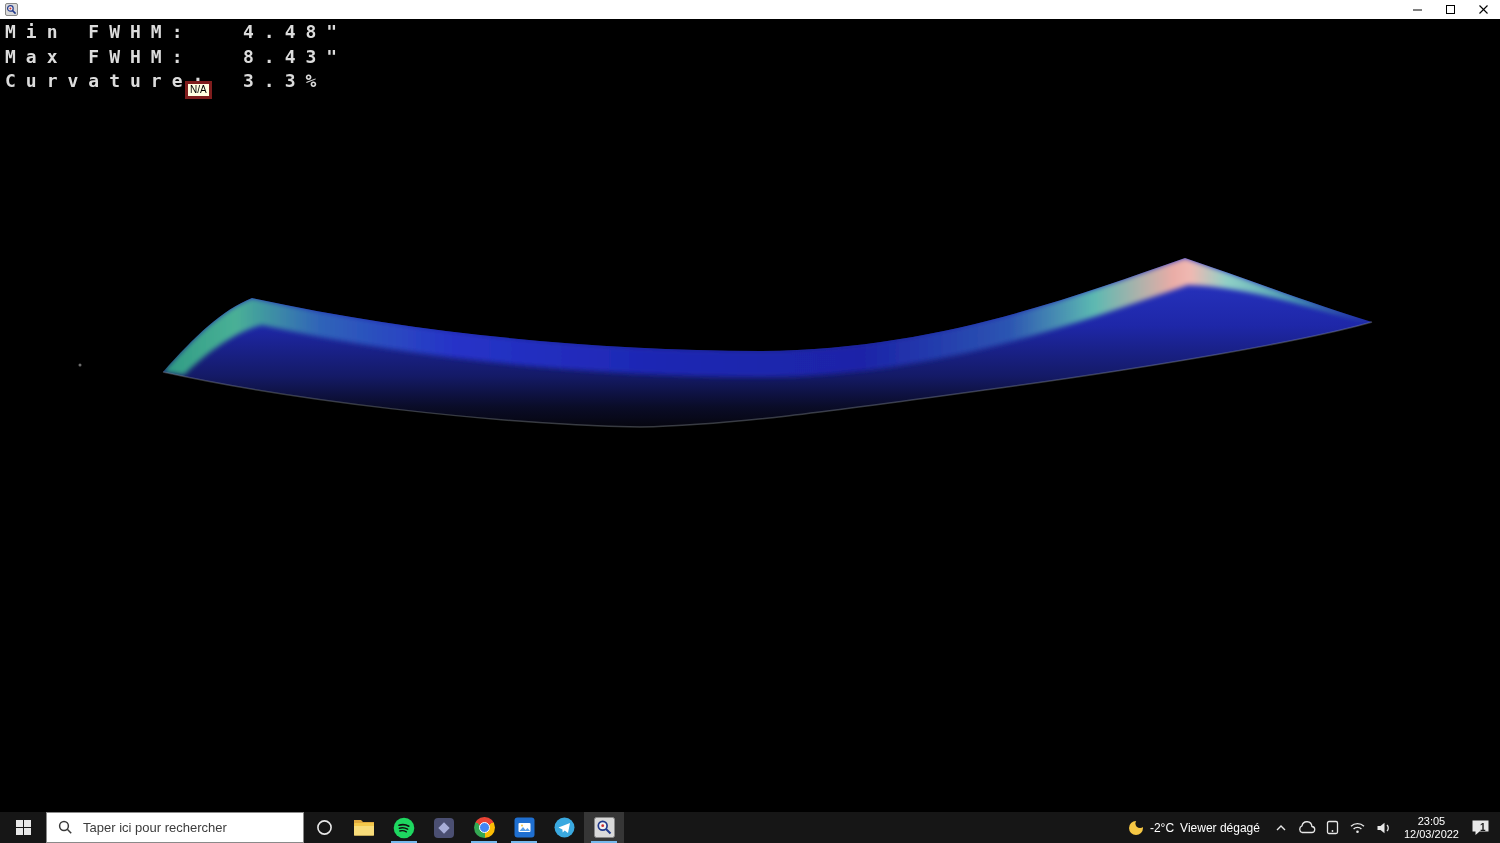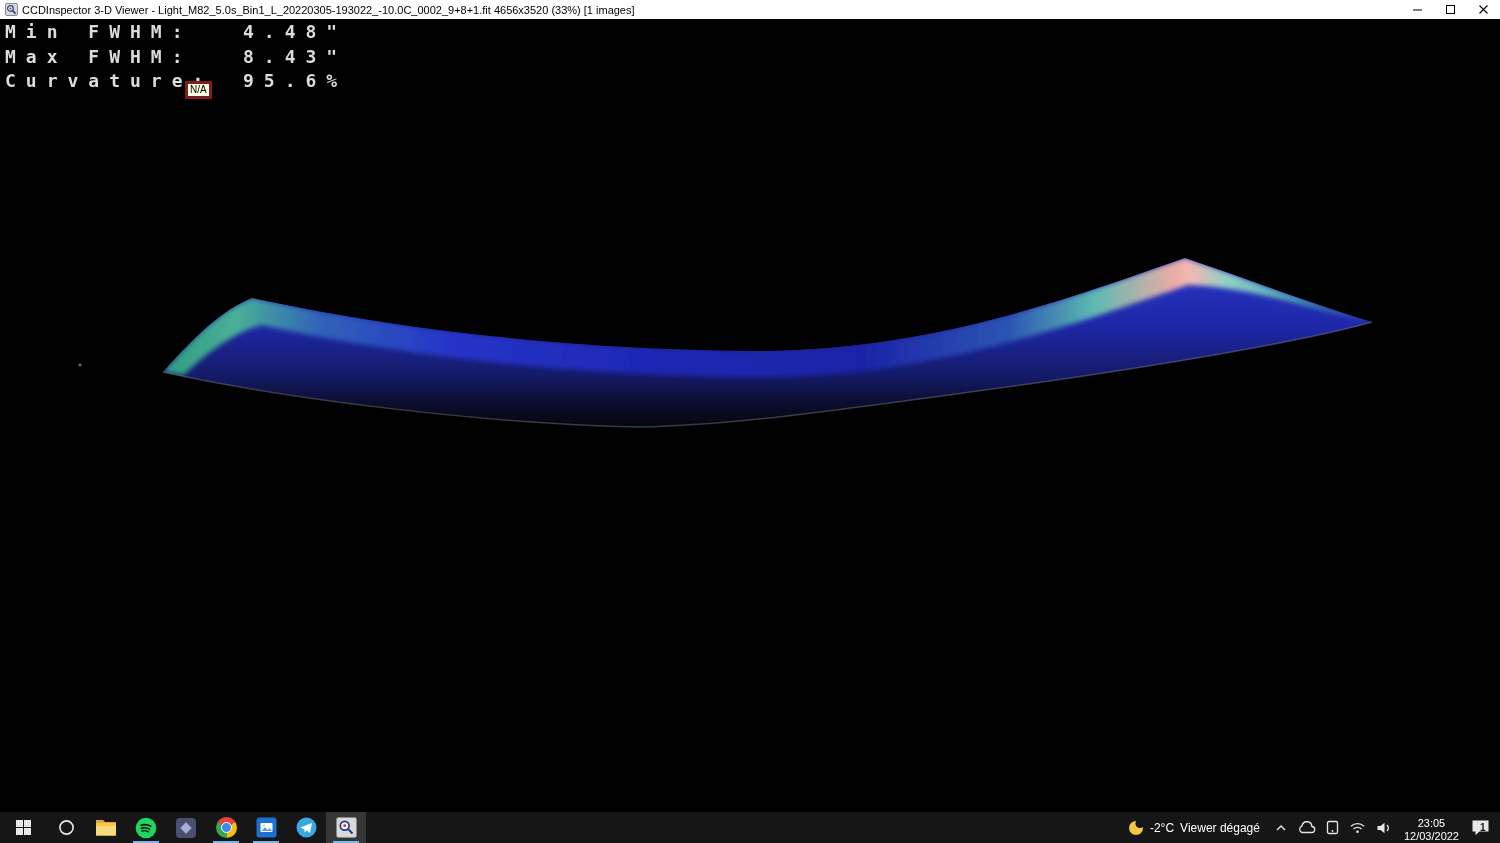--- a/index.html
+++ b/index.html
@@ -57,40 +57,39 @@
     width:21px;height:21px;border-radius:50%;position:relative;
     background:conic-gradient(from -60deg,#ea4335 0 120deg,#fbbc05 0 240deg,#34a853 0 360deg);
   }
   .chrome-ico::after{
     content:"";position:absolute;left:5px;top:5px;width:11px;height:11px;border-radius:50%;
     background:#4285f4;border:1.6px solid #fff;box-sizing:border-box;
   }
   .u1-ico{width:20px;height:20px;border-radius:4px;background:#4b4f72;display:flex;align-items:center;justify-content:center;}
   .u1-ico div{width:8px;height:8px;background:#a8aed8;transform:rotate(45deg);}
   .tray{margin-left:auto;display:flex;align-items:center;color:#fff;}
-  .tray-item{display:flex;align-items:center;justify-content:flex-end;height:100%;padding:0 5px;}
+  .tray-item{display:flex;align-items:center;justify-content:center;height:100%;padding:0 5px;}
   .weather{gap:6px;font-size:12px;padding-right:10px;white-space:nowrap;}
   .clock{flex-direction:column;font-size:11px;line-height:13px;text-align:center;padding:8px 7px;}
   .notif{position:relative;padding-right:10px;}
   .n-badge{
     position:absolute;left:50%;top:50%;transform:translate(-54%,-52%);
     color:#161616;font-size:10px;font-weight:bold;
   }
 </style>
 </head>
 <body>
 
 <div class="titlebar">
   <svg class="app-ico" viewBox="0 0 13 13">
     <rect x="0.5" y="0.5" width="12" height="12" rx="1.5" fill="#d9d9d9" stroke="#888"></rect>
     <circle cx="5.4" cy="5.4" r="2.8" fill="#f2f2f2" stroke="#223a8c" stroke-width="1.2"></circle>
     <line x1="7.6" y1="7.6" x2="10.6" y2="10.6" stroke="#223a8c" stroke-width="1.5"></line>
     <circle cx="5.4" cy="5.4" r="1" fill="#d03030"></circle>
   </svg>
-  <span class="title">CCDInspector 3-D Viewer - Light_M82_5.0s_Bin1_L_20220305-193022_-10.0C_0002_9+8+1.fit 4656x3520 (33%)  [1 images]</span>
   <div class="tb-controls">
     <div class="tb-btn">
       <svg width="11" height="11" viewBox="0 0 11 11">
         <line x1="1" y1="6" x2="10" y2="6" stroke="#000" stroke-width="1"></line>
       </svg>
     </div>
     <div class="tb-btn">
       <svg width="11" height="11" viewBox="0 0 11 11">
         <rect x="1.5" y="1.5" width="8" height="8" fill="none" stroke="#000" stroke-width="1"></rect>
       </svg>
@@ -172,37 +171,44 @@
   </svg>
 
   <div class="stats">
     <div>
       <span class="lbl">Min FWHM:</span><span>4.48"</span>
     </div>
     <div>
       <span class="lbl">Max FWHM:</span><span>8.43"</span>
     </div>
     <div>
-      <span class="lbl">Curvature:</span><span>95.6%</span>
+      <span class="lbl">Curvature:</span><span>3.3%</span>
     </div>
   </div>
   <div class="na-badge">N/A</div>
 </div>
 
 <div class="taskbar">
 
   <div class="tb-start">
     <div class="win-logo">
       <div></div>
         <div></div>
         <div></div>
         <div></div>
     </div>
   </div>
 
+  <div class="search-box">
+    <svg width="15" height="15" viewBox="0 0 15 15">
+      <circle cx="6" cy="6" r="4.4" fill="none" stroke="#3a3a3a" stroke-width="1.5"></circle>
+      <line x1="9.3" y1="9.3" x2="13.2" y2="13.2" stroke="#3a3a3a" stroke-width="1.5"></line>
+    </svg>
+    <input type="text" placeholder="Taper ici pour rechercher" style="">
+  </div>
 
   <div class="tb-app">
     <svg width="17" height="17" viewBox="0 0 17 17">
       <circle cx="8.5" cy="8.5" r="6.6" fill="none" stroke="#e8e8e8" stroke-width="1.6"></circle>
     </svg>
   </div>
 
   <div class="tb-app">
     <svg width="22" height="19" viewBox="0 0 22 19">
       <path d="M1 5 v-3 h7 l2 2 h11 v3 H1z" fill="#e0a93e"></path>

